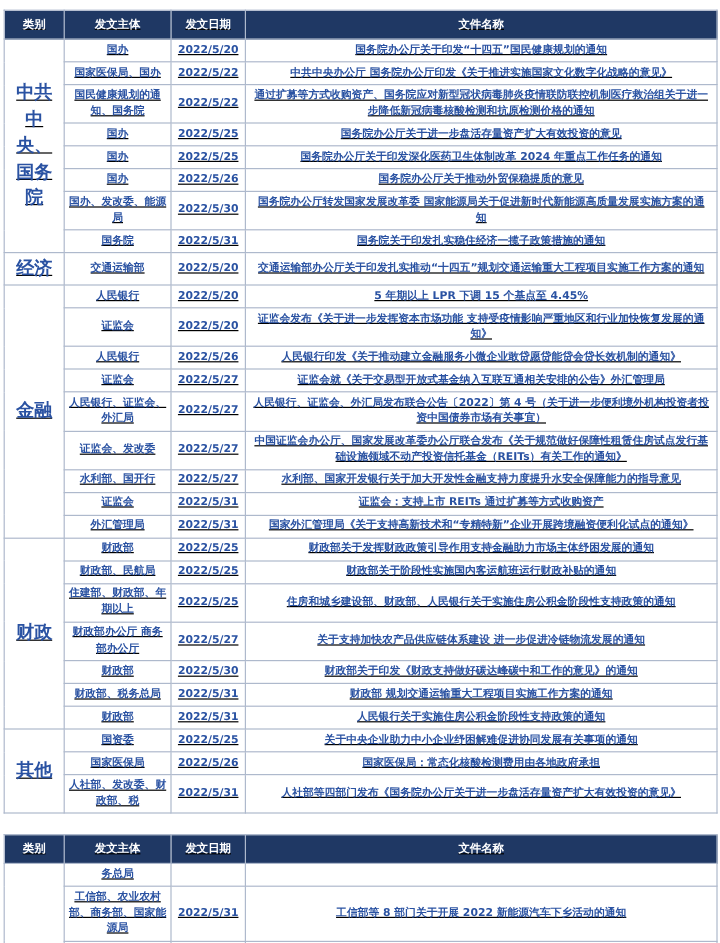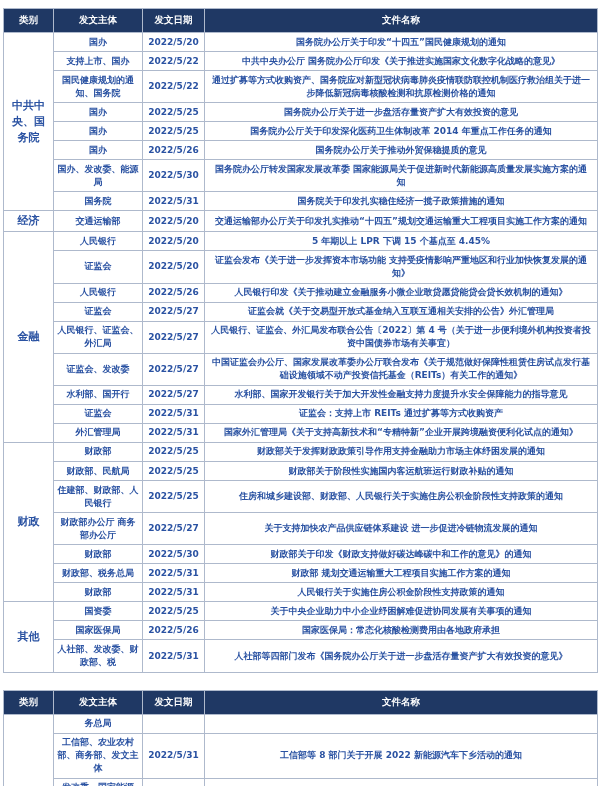--- a/index.html
+++ b/index.html
@@ -11,20 +11,21 @@
   .page {
     width:600px; height:786px;
     background:#ffffff;
     padding:8px 3px 0 3px;
     overflow:hidden;
   }
   table.ptable {
     width:594px;
     border-collapse:collapse;
     table-layout:fixed;
+    text-decoration:underline;
   }
   col.c-cat   { width:50px; }
   col.c-subj  { width:89px; }
   col.c-date  { width:62px; }
   col.c-title { width:393px; }
   th {
     background:#1F3864;
     color:#FFFFFF;
     font-size:9.5px;
     font-weight:bold;
@@ -36,21 +37,21 @@
     border:1px solid #AEB9CC;
     color:#2A52A2;
     font-weight:bold;
     font-size:9px;
     line-height:1.45;
     text-align:center;
     vertical-align:middle;
     padding:2.5px 3px;
     word-break:break-all;
   }
-  td.cat  { font-size:11px; padding:2px 6px; }
+  td.cat  { font-size:15px; padding:2px 6px; }
   td.date { white-space:nowrap; }
   td.title{ padding:2.5px 6px; }
   .table-gap { height:17px; }
 </style>
 </head>
 <body>
 
 <div class="page">
 
   <table class="ptable">
@@ -69,38 +70,38 @@
         </tr>
       </thead>
     <tbody>
         <tr>
           <td rowspan="8" class="cat">中共中央、国务院</td>
           <td class="subj">国办</td>
           <td class="date">2022/5/20</td>
           <td class="title">国务院办公厅关于印发“十四五”国民健康规划的通知</td>
         </tr>
         <tr>
-          <td class="subj">支持上市、国办</td>
+          <td class="subj">国家医保局、国办</td>
           <td class="date">2022/5/22</td>
           <td class="title">中共中央办公厅 国务院办公厅印发《关于推进实施国家文化数字化战略的意见》</td>
         </tr>
         <tr>
           <td class="subj">国民健康规划的通知、国务院</td>
           <td class="date">2022/5/22</td>
           <td class="title">通过扩募等方式收购资产、国务院应对新型冠状病毒肺炎疫情联防联控机制医疗救治组关于进一步降低新冠病毒核酸检测和抗原检测价格的通知</td>
         </tr>
         <tr>
           <td class="subj">国办</td>
           <td class="date">2022/5/25</td>
           <td class="title">国务院办公厅关于进一步盘活存量资产扩大有效投资的意见</td>
         </tr>
         <tr>
           <td class="subj">国办</td>
           <td class="date">2022/5/25</td>
-          <td class="title">国务院办公厅关于印发深化医药卫生体制改革 2014 年重点工作任务的通知</td>
+          <td class="title">国务院办公厅关于印发深化医药卫生体制改革 2024 年重点工作任务的通知</td>
         </tr>
         <tr>
           <td class="subj">国办</td>
           <td class="date">2022/5/26</td>
           <td class="title">国务院办公厅关于推动外贸保稳提质的意见</td>
         </tr>
         <tr>
           <td class="subj">国办、发改委、能源局</td>
           <td class="date">2022/5/30</td>
           <td class="title">国务院办公厅转发国家发展改革委 国家能源局关于促进新时代新能源高质量发展实施方案的通知</td>
@@ -167,21 +168,21 @@
           <td class="subj">财政部</td>
           <td class="date">2022/5/25</td>
           <td class="title">财政部关于发挥财政政策引导作用支持金融助力市场主体纾困发展的通知</td>
         </tr>
         <tr>
           <td class="subj">财政部、民航局</td>
           <td class="date">2022/5/25</td>
           <td class="title">财政部关于阶段性实施国内客运航班运行财政补贴的通知</td>
         </tr>
         <tr>
-          <td class="subj">住建部、财政部、人民银行</td>
+          <td class="subj">住建部、财政部、年期以上</td>
           <td class="date">2022/5/25</td>
           <td class="title">住房和城乡建设部、财政部、人民银行关于实施住房公积金阶段性支持政策的通知</td>
         </tr>
         <tr>
           <td class="subj">财政部办公厅 商务部办公厅</td>
           <td class="date">2022/5/27</td>
           <td class="title">关于支持加快农产品供应链体系建设 进一步促进冷链物流发展的通知</td>
         </tr>
         <tr>
           <td class="subj">财政部</td>
@@ -235,21 +236,21 @@
         </tr>
       </thead>
     <tbody>
         <tr>
           <td rowspan="3" class="cat"></td>
           <td class="subj">务总局</td>
           <td class="date"></td>
           <td class="title"></td>
         </tr>
         <tr>
-          <td class="subj">工信部、农业农村部、商务部、发文主体</td>
+          <td class="subj">工信部、农业农村部、商务部、国家能源局</td>
           <td class="date">2022/5/31</td>
           <td class="title">工信部等 8 部门关于开展 2022 新能源汽车下乡活动的通知</td>
         </tr>
         <tr>
           <td class="subj">发改委、国家能源局、财政部、自然资源部等</td>
           <td class="date">2022/6/1</td>
           <td class="title">国家发改委等 9 部门关于印发“十四五”可再生能源发展规划的通知</td>
         </tr>
       </tbody>
   </table>

